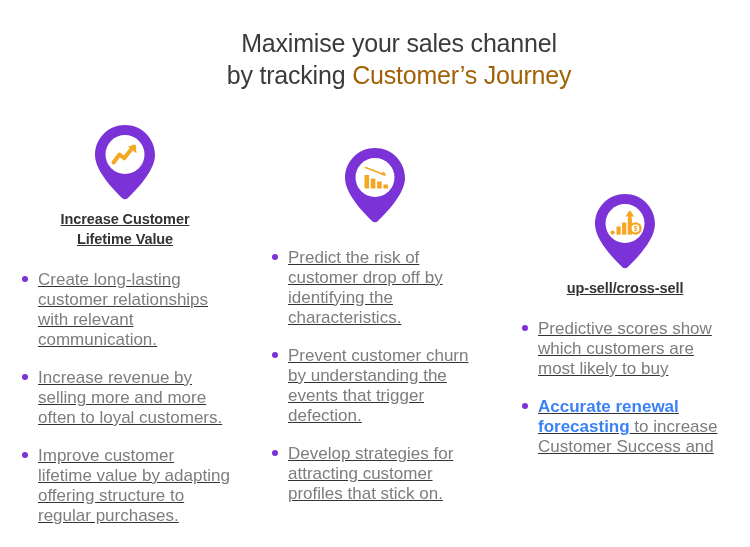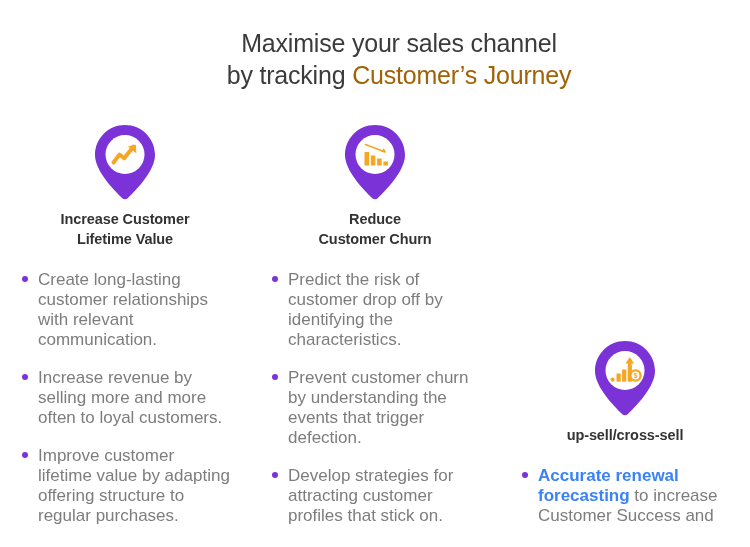--- a/index.html
+++ b/index.html
@@ -31,23 +31,24 @@
   }
   .title-strong {
     font-weight: 400;
     color: #a16207;
   }
 
   
   .columns {
     display: flex;
     justify-content: flex-start;
-    align-items: flex-end;
+    align-items: center;
     padding: 0;
     margin-top: 33px;
+    text-decoration: underline;
   }
   .col {
     width: 250px;
     box-sizing: border-box;
     padding: 0 18px;
   }
 
   
   .icon-wrap {
     display: flex;
@@ -163,24 +164,20 @@
           <path d="M31 1 C14.4 1 1 14.4 1 31 C1 47 20 66 28.3 74.2 C29.8 75.7 32.2 75.7 33.7 74.2 C42 66 61 47 61 31 C61 14.4 47.6 1 31 1 Z" fill="#7B32D6"></path>
           <circle cx="31" cy="30.5" r="19.5" fill="#FFFFFF"></circle>
           <rect x="20.5" y="28" width="4.6" height="13.5" fill="#F5A623"></rect>
           <rect x="26.8" y="31.5" width="4.6" height="10" fill="#F5A623"></rect>
           <rect x="33.1" y="34.5" width="4.6" height="7" fill="#F5A623"></rect>
           <rect x="39.4" y="37.5" width="4.6" height="4" fill="#F5A623"></rect>
           <path d="M21.5 20.5 L40.5 27.8" fill="none" stroke="#F5A623" stroke-width="1.6" stroke-linecap="round"></path>
           <path d="M42.5 28.6 L36.9 28 L39.6 24.2 Z" fill="#F5A623"></path>
         </svg>
       </div>
-    </div>
-    <div class="col-heading">
-      <span class="hl">Reduce</span>
-      <span class="hl">Customer Churn</span>
     </div>
     <ul class="bullets">
       <li class="bullet">
         <span class="bullet-dot"></span>
         <span>Predict the risk of customer drop off by identifying the characteristics.</span>
       </li>
       <li class="bullet">
         <span class="bullet-dot"></span>
         <span>Prevent customer churn by understanding the events that trigger defection.</span>
       </li>
@@ -208,18 +205,22 @@
           <text x="41.5" y="38.4" font-family="Liberation Sans, sans-serif" font-size="6.6" font-weight="bold" fill="#F5A623" text-anchor="middle">$</text>
         </svg>
       </div>
     </div>
     <div class="col-heading">
       <span class="hl">up-sell/cross-sell</span>
     </div>
     <ul class="bullets">
       <li class="bullet">
         <span class="bullet-dot"></span>
+        <span>Predictive scores show which customers are most likely to buy</span>
+      </li>
+      <li class="bullet">
+        <span class="bullet-dot"></span>
         <b>Accurate renewal forecasting</b><span> to increase Customer Success and</span>
       </li>
     </ul>
   </div>
 
 </div>
 
 </body></html>

